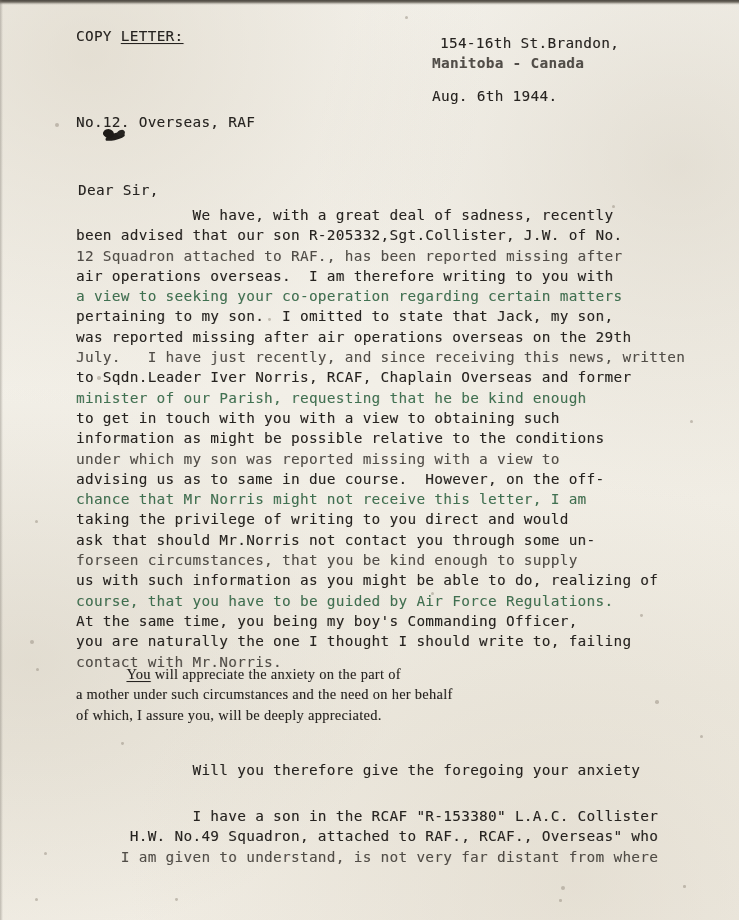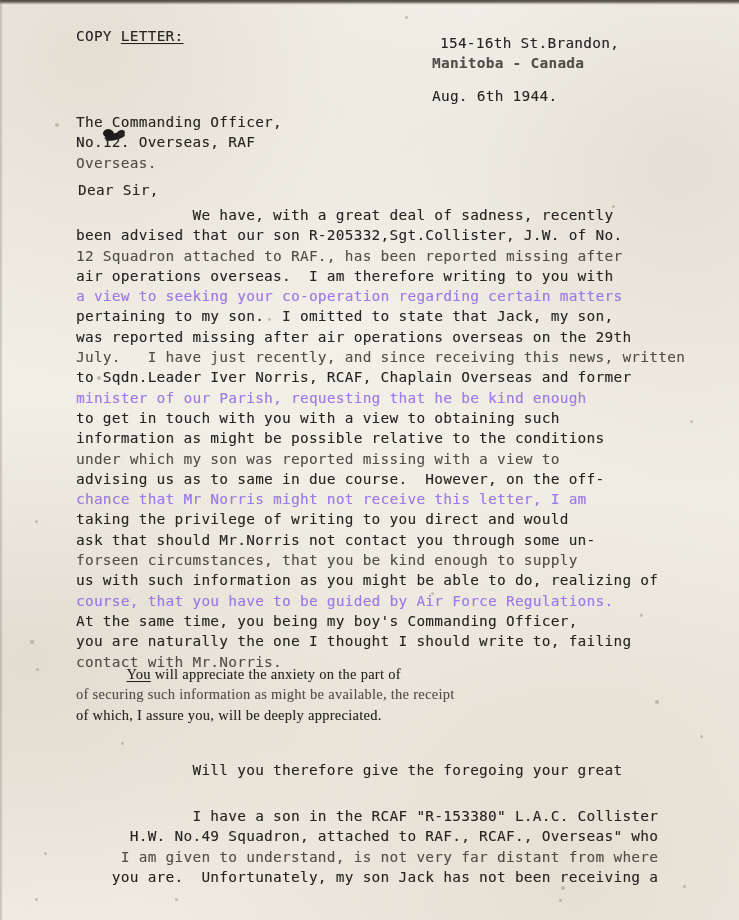--- a/index.html
+++ b/index.html
@@ -56,21 +56,21 @@
   .tw {
     position: absolute;
     font-size: 14.3px;
     line-height: 20.3px;
     letter-spacing: 0.35px;
     white-space: pre;
     color: #262320;
     text-shadow: 0.4px 0.25px 0 rgba(60,55,50,0.30);
   }
   .faint   { color: #3c3833; opacity: 0.88; }
-  .fainter { color: #8b5cf6; opacity: 0.80; }
+  .fainter { color: #14532d; opacity: 0.80; }
 
   .u { text-decoration: underline; text-underline-offset: 2px; }
 
   
   #copy-letter { left: 76px;  top: 26px; }
   #addr-line-1 { left: 440px; top: 33px; }
   #addr-line-2 { left: 432px; top: 53px; font-weight: bold; }
   #date-line   { left: 432px; top: 86px; }
 
   #recipient   { left: 76px;  top: 112px; }
@@ -133,33 +133,33 @@
   <div id="scan-edge-left"></div>
 
   <div id="content">
 
     <div class="tw" id="copy-letter"><span>COPY </span><span class="u">LETTER:</span></div>
 
     <div class="tw" id="addr-line-1">154-16th St.Brandon,</div>
     <div class="tw faint" id="addr-line-2">Manitoba - Canada</div>
     <div class="tw" id="date-line">Aug. 6th 1944.</div>
 
-    <div class="tw" id="recipient"><div>The Commanding Officer,</div><div>No.12. Overseas, RAF</div><div class="faint">Overseas.</div></div>
+    <div class="tw" id="recipient"><div>No.12. Overseas, RAF</div></div>
     <div id="ink-blot">
       <span class="b1"></span>
         <span class="b2"></span>
         <span class="b3"></span>
     </div>
 
     <div class="tw" id="salutation">Dear Sir,</div>
 
     <div class="tw" id="body"><div>             We have, with a great deal of sadness, recently</div><div>been advised that our son R-205332,Sgt.Collister, J.W. of No.</div><div class="faint">12 Squadron attached to RAF., has been reported missing after</div><div>air operations overseas.  I am therefore writing to you with</div><div class="fainter">a view to seeking your co-operation regarding certain matters</div><div>pertaining to my son.  I omitted to state that Jack, my son,</div><div>was reported missing after air operations overseas on the 29th</div><div class="faint">July.   I have just recently, and since receiving this news, written</div><div>to Sqdn.Leader Iver Norris, RCAF, Chaplain Overseas and former</div><div class="fainter">minister of our Parish, requesting that he be kind enough</div><div>to get in touch with you with a view to obtaining such</div><div>information as might be possible relative to the conditions</div><div class="faint">under which my son was reported missing with a view to</div><div>advising us as to same in due course.  However, on the off-</div><div class="fainter">chance that Mr Norris might not receive this letter, I am</div><div>taking the privilege of writing to you direct and would</div><div>ask that should Mr.Norris not contact you through some un-</div><div class="faint">forseen circumstances, that you be kind enough to supply</div><div>us with such information as you might be able to do, realizing of</div><div class="fainter">course, that you have to be guided by Air Force Regulations.</div><div>At the same time, you being my boy's Commanding Officer,</div><div>you are naturally the one I thought I should write to, failing</div><div class="faint">contact with Mr.Norris.</div></div>
-    <div class="tw" id="para-2"><div>             <span class="u">You</span> will appreciate the anxiety on the part of</div><div class="faint">of securing such information as might be available, the receipt</div><div>of which, I assure you, will be deeply appreciated.</div></div>
-    <div class="tw" id="para-3"><div>             Will you therefore give the foregoing your great</div></div>
-    <div class="tw" id="para-4"><div>             I have a son in the RCAF "R-153380" L.A.C. Collister</div><div>H.W. No.49 Squadron, attached to RAF., RCAF., Overseas" who</div><div class="faint">I am given to understand, is not very far distant from where</div><div>you are.  Unfortunately, my son Jack has not been receiving a</div></div>
+    <div class="tw" id="para-2"><div>             <span class="u">You</span> will appreciate the anxiety on the part of</div><div>a mother under such circumstances and the need on her behalf</div><div>of which, I assure you, will be deeply appreciated.</div></div>
+    <div class="tw" id="para-3"><div>             Will you therefore give the foregoing your anxiety</div></div>
+    <div class="tw" id="para-4"><div>             I have a son in the RCAF "R-153380" L.A.C. Collister</div><div>H.W. No.49 Squadron, attached to RAF., RCAF., Overseas" who</div><div class="faint">I am given to understand, is not very far distant from where</div></div>
 
   </div>
 <span class="speck" style="left: 55px; top: 123px; width: 4px; height: 4px;"></span>
     <span class="speck" style="left: 612px; top: 205px; width: 3.2px; height: 3.2px;"></span>
     <span class="speck" style="left: 268px; top: 318px; width: 2.8px; height: 2.8px;"></span>
     <span class="speck" style="left: 97px; top: 376px; width: 3.6px; height: 3.6px;"></span>
     <span class="speck" style="left: 690px; top: 420px; width: 3px; height: 3px;"></span>
     <span class="speck" style="left: 35px; top: 520px; width: 3.4px; height: 3.4px;"></span>
     <span class="speck" style="left: 431px; top: 592px; width: 3px; height: 3px;"></span>
     <span class="speck" style="left: 640px; top: 614px; width: 2.8px; height: 2.8px;"></span>

